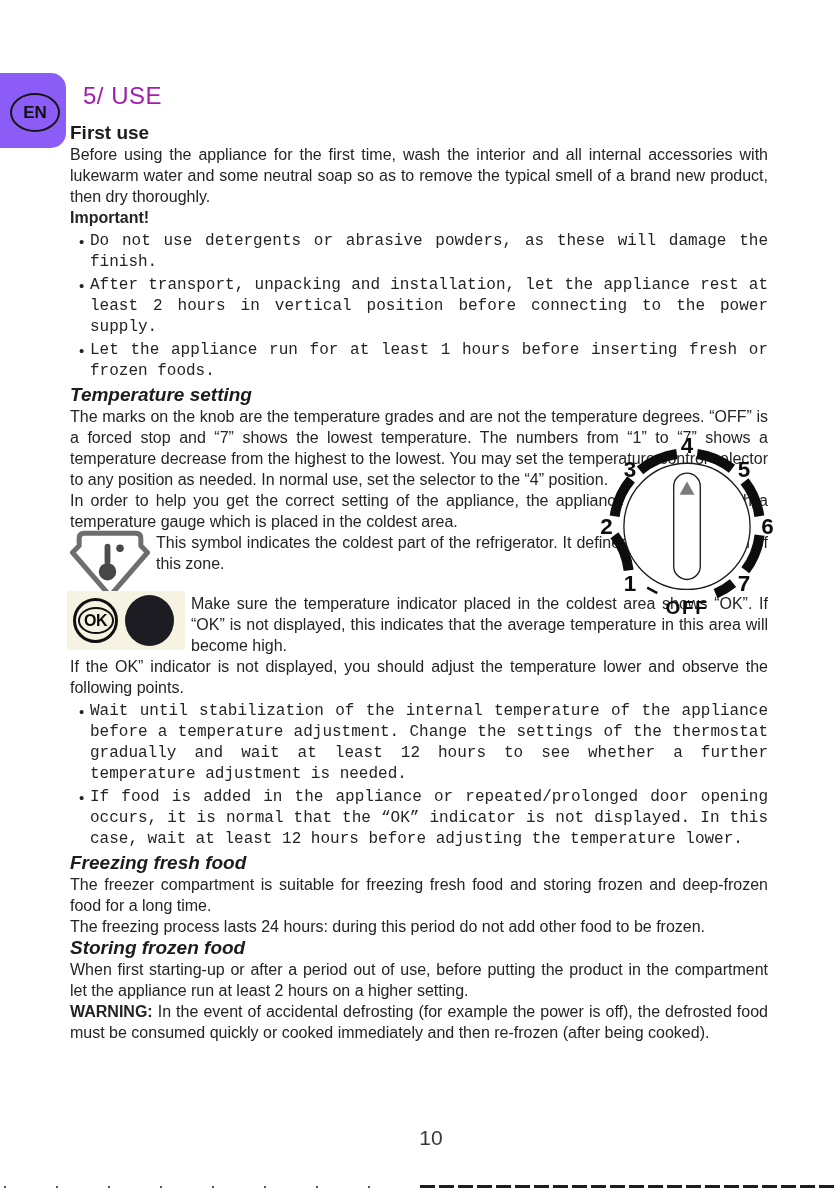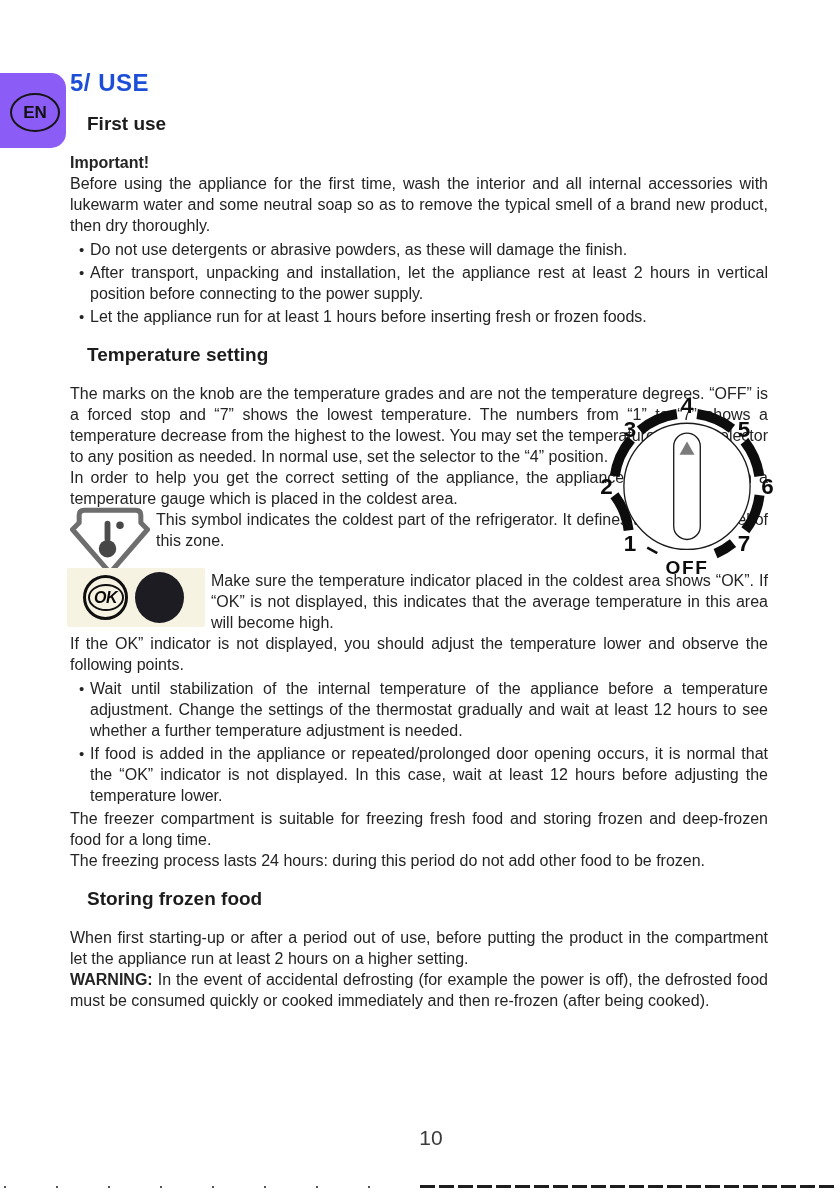--- a/index.html
+++ b/index.html
@@ -7,33 +7,33 @@
     width:840px;height:1192px;position:relative;overflow:hidden;
     background:#ffffff;color:#242424;
     font-family:"Liberation Sans","DejaVu Sans",sans-serif;
     -webkit-font-smoothing:antialiased;
   }
   .col{
     position:relative;margin-left:70px;width:698px;padding-top:70px;
     font-size:16px;line-height:21px;
   }
   h1.sec-title{
-    margin:0;font-size:24px;line-height:26px;font-weight:bold;color:#1d4ed8;letter-spacing:0.5px;
+    margin:13px;font-size:24px;line-height:26px;font-weight:normal;color:#a21caf;letter-spacing:0.5px;
   }
   h2.hd{
-    margin:17px;font-size:19px;line-height:22px;font-weight:bold;color:#1c1c1c;
+    margin:0;font-size:19px;line-height:22px;font-weight:bold;color:#1c1c1c;
   }
   p.body{margin:0;text-align:justify;}
   .mt1{margin-top:1px;} .mt2{margin-top:2px;} .mt3{margin-top:3px;}
-  .mt6{margin-top:6px;} .mt12{margin-top:12px;} .mt13{margin-top:13px;}
+  .mt6{margin-top:6px;font-style:italic;} .mt12{margin-top:12px;} .mt13{margin-top:13px;}
   .bold{font-weight:bold;}
   ul.blist{list-style:none;margin:3px 0 0 0;padding:0;}
   ul.blist li{display:flex;margin:0 0 2px 0;}
   ul.blist .bm{flex:0 0 20px;padding-left:9px;box-sizing:border-box;font-size:15px;}
-  ul.blist .bt{flex:1;text-align:justify;}
+  ul.blist .bt{flex:1;text-align:justify;font-family:Liberation Mono, monospace;}
   
   .en-tab{
     position:absolute;left:0;top:73px;width:66px;height:75px;
     background:#8b5cf6;border-radius:0 15px 15px 0;
   }
   .en-oval{
     position:absolute;left:10px;top:20px;width:46px;height:35px;
     border:2.5px solid #161616;border-radius:50%;
     display:flex;align-items:center;justify-content:center;
     font-weight:bold;font-size:17px;color:#111;background:transparent;
@@ -41,21 +41,21 @@
   
   .ts-sec{position:relative;}
   .narrow{margin-right:188px;}
   .knob-fig{position:absolute;top:46px;right:-12px;width:186px;height:191px;}
   
   .sym-row{display:flex;align-items:flex-start;}
   .sym-row .sym-txt{flex:1;text-align:justify;}
   .coldest-box{flex:0 0 86px;margin:-4px 0 -14px 0;}
   .ok-box{
     flex:0 0 106px;display:flex;align-items:center;gap:7px;
-    background:#f7f3e2;padding:4px 16px;margin:-2px 6px -6px -3px;border-radius:2px;font-style:italic;
+    background:#f7f3e2;padding:4px 6px;margin:-2px 6px -6px -3px;border-radius:2px;
   }
   .ok-ring{
     width:45px;height:45px;border:3px solid #101010;border-radius:50%;
     box-sizing:border-box;display:flex;align-items:center;justify-content:center;
   }
   .ok-inner{
     width:36px;height:27px;border:2px solid #101010;border-radius:50%;
     box-sizing:border-box;display:flex;align-items:center;justify-content:center;
     font-weight:bold;font-size:16px;letter-spacing:-0.5px;color:#0a0a0a;
   }
@@ -80,22 +80,22 @@
 
 <div class="en-tab">
   <div class="en-oval">EN</div>
 </div>
 
 <div class="col">
 
   <h1 class="sec-title">5/ USE</h1>
 
   <h2 class="hd mt12">First use</h2>
+  <p class="body mt3">Before using the appliance for the first time, wash the interior and all internal accessories with lukewarm water and some neutral soap so as to remove the typical smell of a brand new product, then dry thoroughly.</p>
   <p class="body bold mt1">Important!</p>
-  <p class="body mt3">Before using the appliance for the first time, wash the interior and all internal accessories with lukewarm water and some neutral soap so as to remove the typical smell of a brand new product, then dry thoroughly.</p>
   <ul class="blist">
     <li>
       <span class="bm">•</span>
       <span class="bt">Do not use detergents or abrasive powders, as these will damage the finish.</span>
     </li>
     <li>
       <span class="bm">•</span>
       <span class="bt">After transport, unpacking and installation, let the appliance rest at least 2 hours in vertical position before connecting to the power supply.</span>
     </li>
     <li>
@@ -167,20 +167,21 @@
     <li>
       <span class="bm">•</span>
       <span class="bt">Wait until stabilization of the internal temperature of the appliance before a temperature adjustment. Change the settings of the thermostat gradually and wait at least 12 hours to see whether a further temperature adjustment is needed.</span>
     </li>
     <li>
       <span class="bm">•</span>
       <span class="bt">If food is added in the appliance or repeated/prolonged door opening occurs, it is normal that the “OK” indicator is not displayed. In this case, wait at least 12 hours before adjusting the temperature lower.</span>
     </li>
   </ul>
 
+  <h2 class="hd mt6">Freezing fresh food</h2>
   <p class="body mt2">The freezer compartment is suitable for freezing fresh food and storing frozen and deep-frozen food for a long time.</p>
   <p class="body">The freezing process lasts 24 hours: during this period do not add other food to be frozen.</p>
 
   <h2 class="hd mt6">Storing frozen food</h2>
   <p class="body mt2">When first starting-up or after a period out of use, before putting the product in the compartment let the appliance run at least 2 hours on a higher setting.</p>
   <p class="body"><span class="bold">WARNING:</span><span> In the event of accidental defrosting (for example the power is off), the defrosted food must be consumed quickly or cooked immediately and then re-frozen (after being cooked).</span></p>
 
 </div>
 
 <div class="pagenum">10</div>

